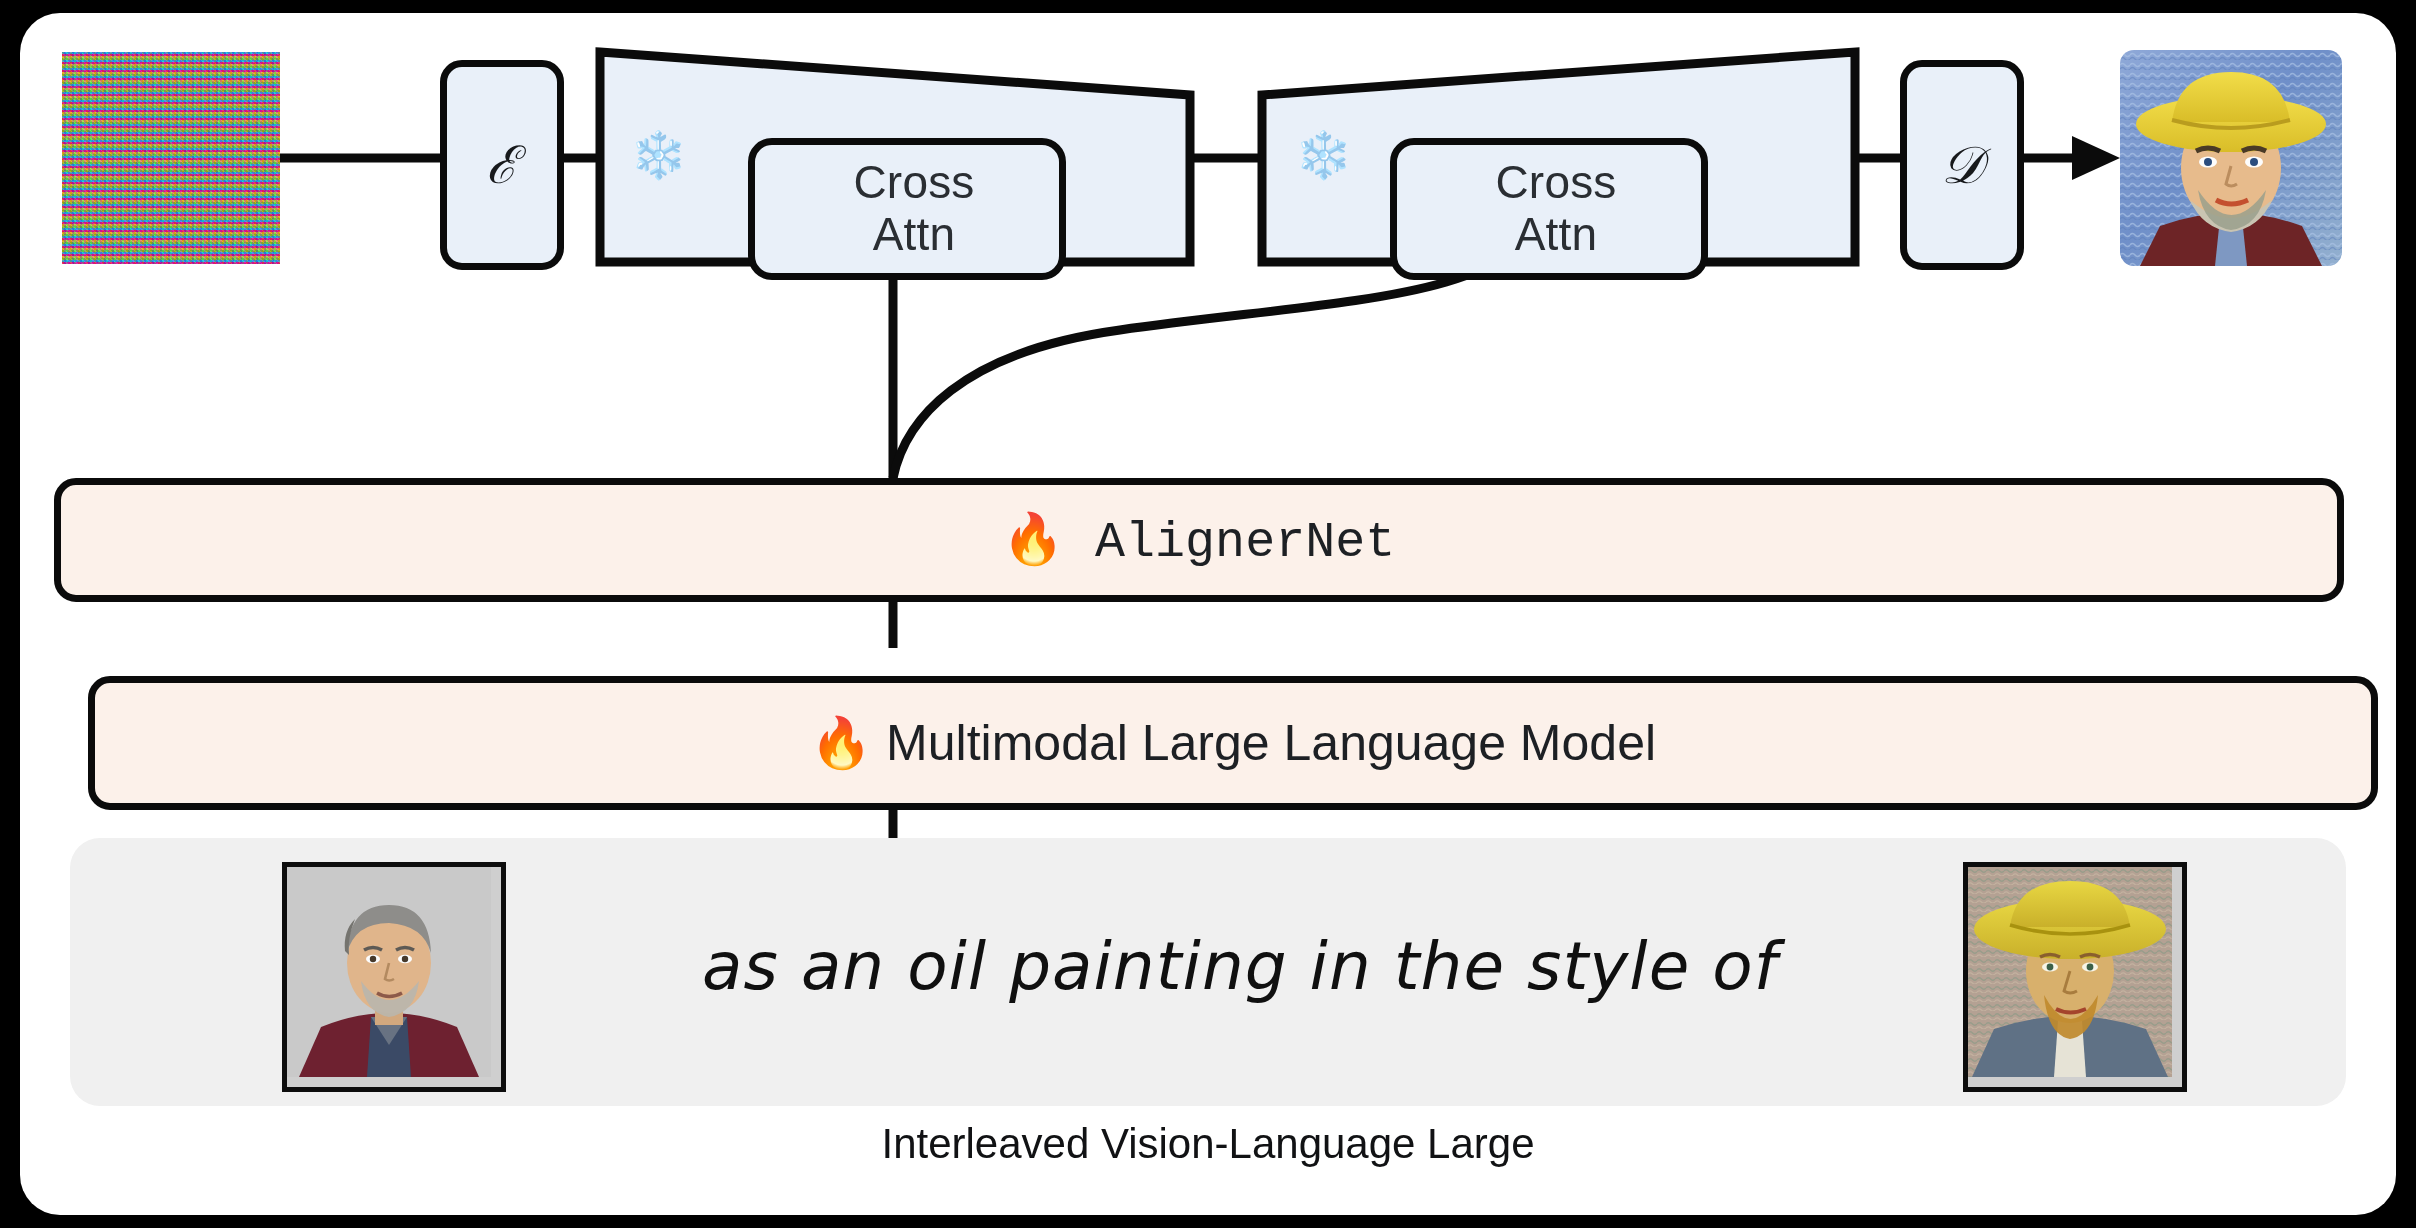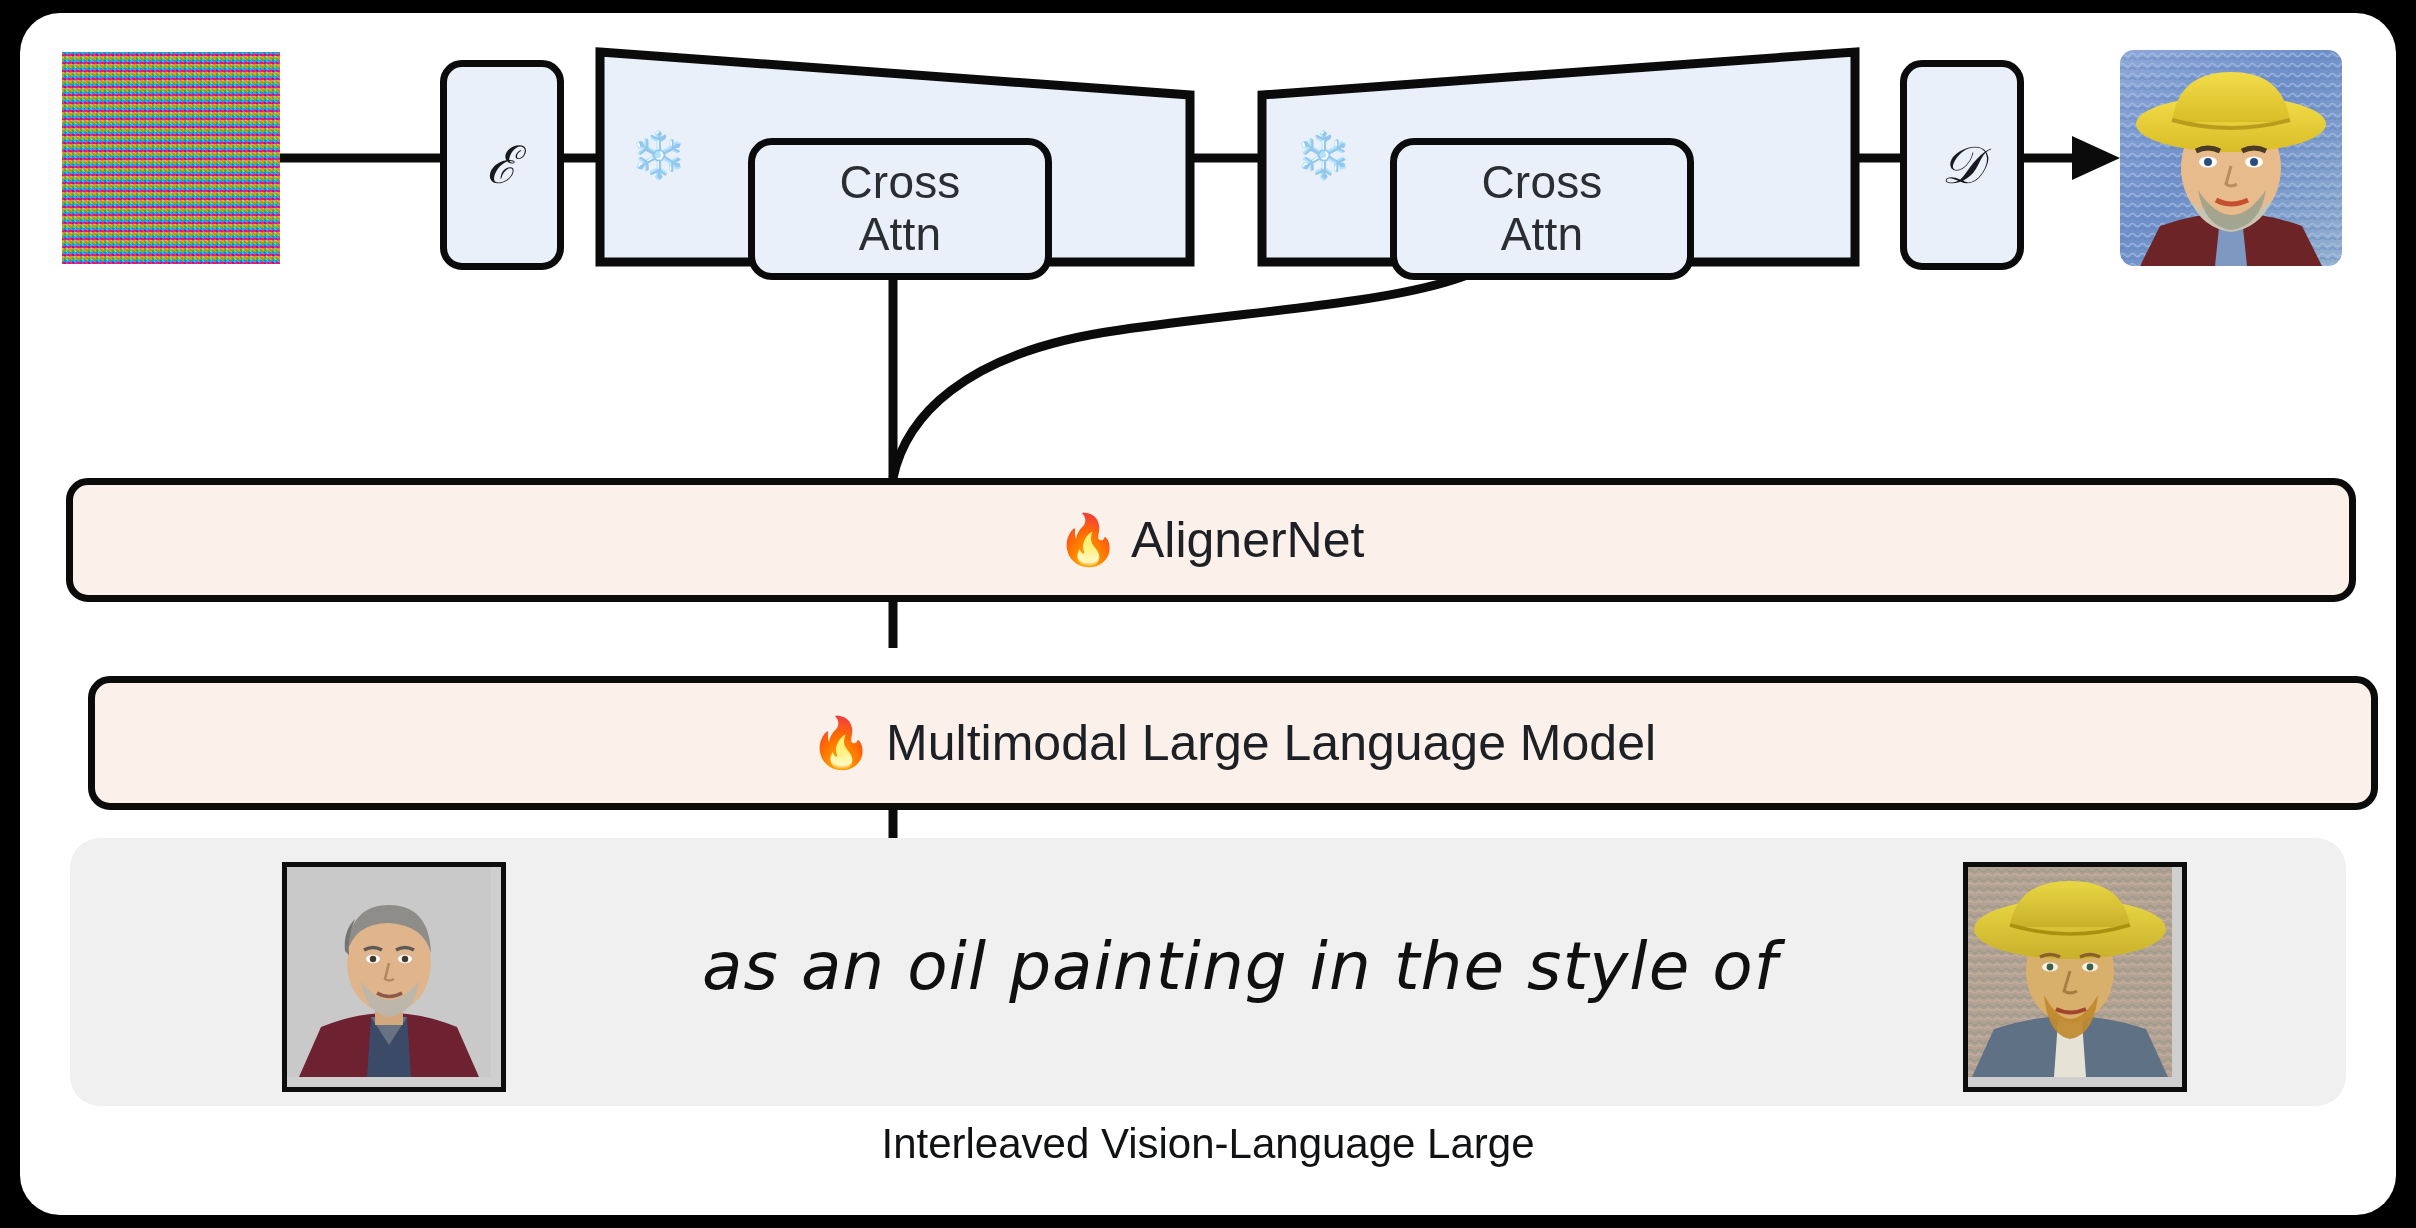--- a/index.html
+++ b/index.html
@@ -61,20 +61,21 @@
   .trap-wrap { left: 0; top: 0; width: 2416px; height: 1228px; pointer-events: none; }
 
   
   .xattn {
     background: #e9f0f9;
     border: 7px solid #0b0b0b;
     border-radius: 24px;
     display: flex; flex-direction: column;
     align-items: center; justify-content: center;
     line-height: 1.12;
+    padding-left: 14px;
   }
   .xattn span {
     font-size: 46px;
     color: #2a2e33;
     letter-spacing: .2px;
   }
 
   .snow { font-size: 46px; line-height: 1; }
 
   
@@ -224,21 +225,21 @@
       <path d="M76 101 Q88 95 100 101" stroke="#4a3a26" stroke-width="5" fill="none"></path>
       <path d="M122 101 Q134 95 146 101" stroke="#4a3a26" stroke-width="5" fill="none"></path>
 
       <path d="M111 116 L106 134 Q111 138 117 134" stroke="#bb8d5e" stroke-width="3" fill="none"></path>
       <path d="M96 150 Q111 158 128 150" stroke="#c4502f" stroke-width="5" fill="none"></path>
 
       <path d="M78 140 Q111 190 146 140 Q140 176 111 180 Q84 176 78 140 Z" fill="#9aa08c" opacity=".85"></path>
     </svg>
   </div>
 
-  <div class="abs bar" style="left:66px; top:478px; width:2276px; height:110px;">
+  <div class="abs bar" style="left:54px; top:478px; width:2276px; height:110px;font-family:Liberation Mono, monospace;">
     <span class="bar-label">🔥 AlignerNet</span>
   </div>
 
   <div class="abs bar" style="left:88px; top:648px; width:2276px; height:120px;margin-top:28px;">
     <span class="bar-label">🔥 Multimodal Large Language Model</span>
   </div>
 
   <div class="abs prompt-panel" style="left:70px; top:838px; width:2276px; height:268px;"></div>
 
   <div class="abs photo-frame" style="left:282px; top:862px; width:214px; height:220px;">

